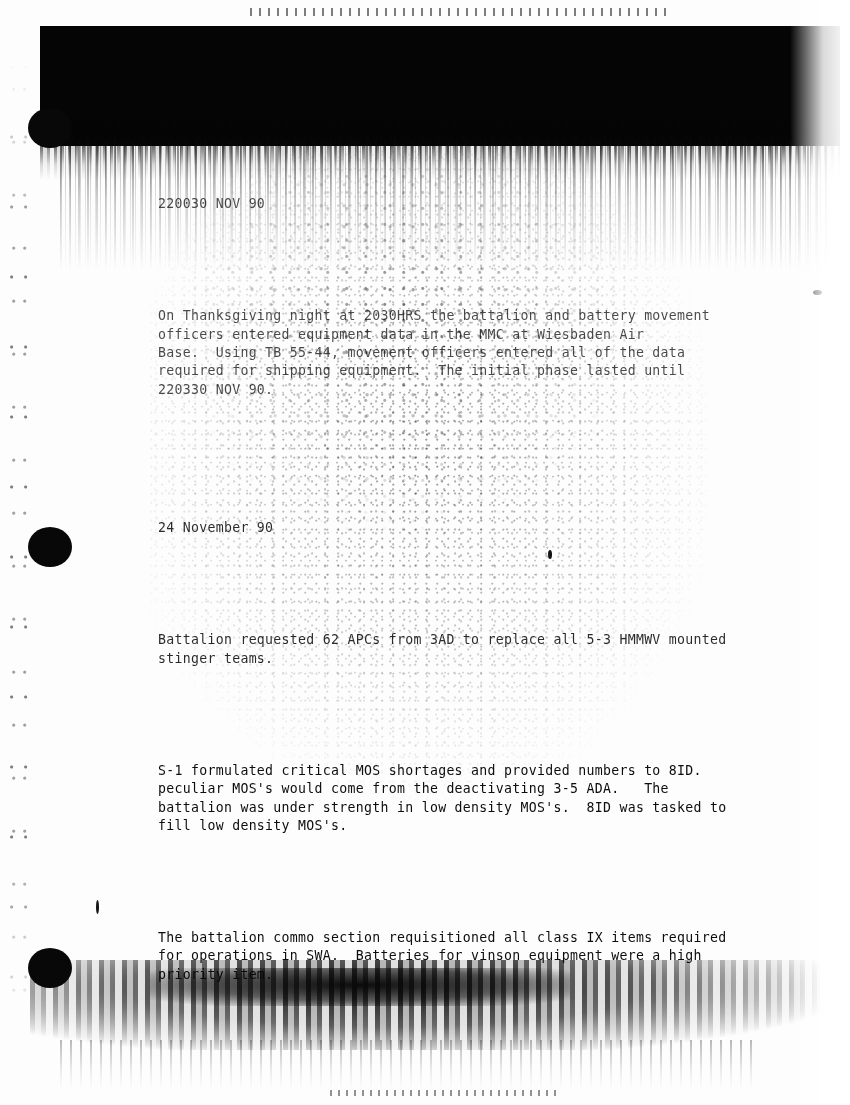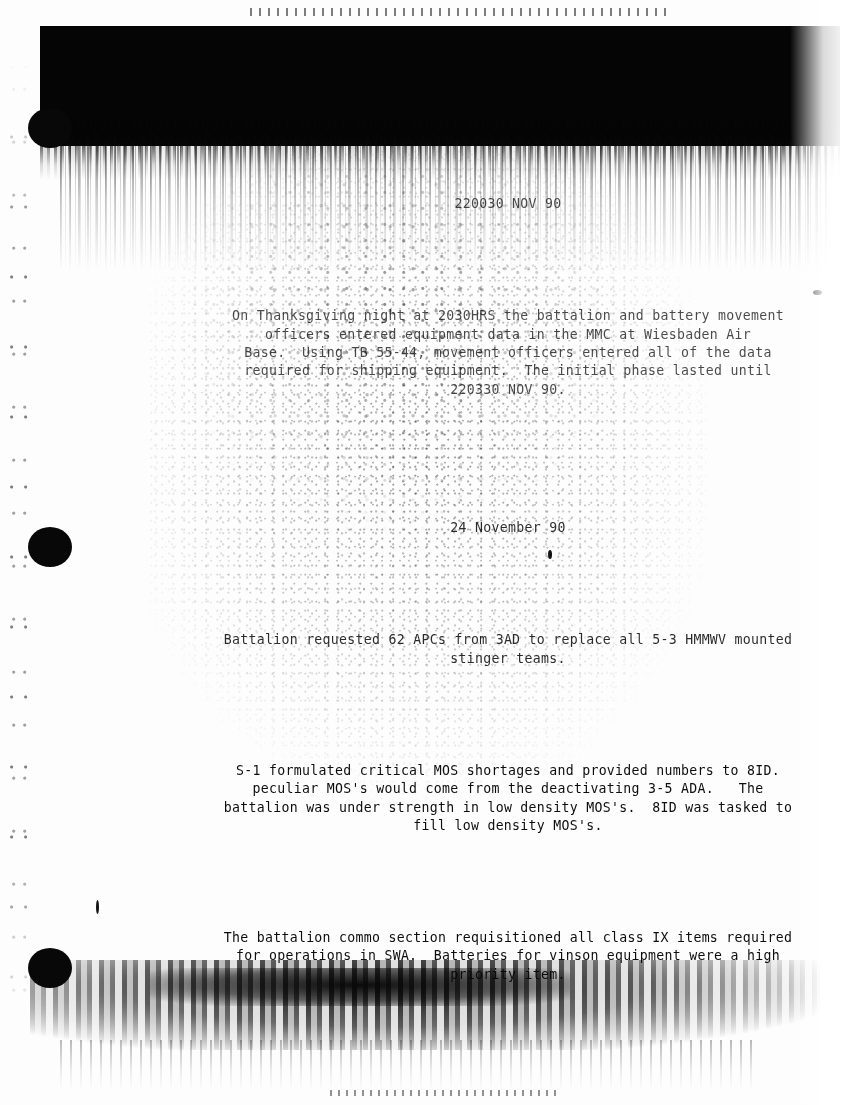--- a/index.html
+++ b/index.html
@@ -7,21 +7,20 @@
     padding: 0;
     background: #ffffff;
   }
   #page {
     position: relative;
     width: 850px;
     height: 1105px;
     background: #d946ef;
     overflow: hidden;
     font-family: "DejaVu Sans Mono", monospace;
-    text-align: center;
   }
 
   
   .paper {
     position: absolute;
     inset: 0;
     background: #fdfdfd;
   }
 
   

